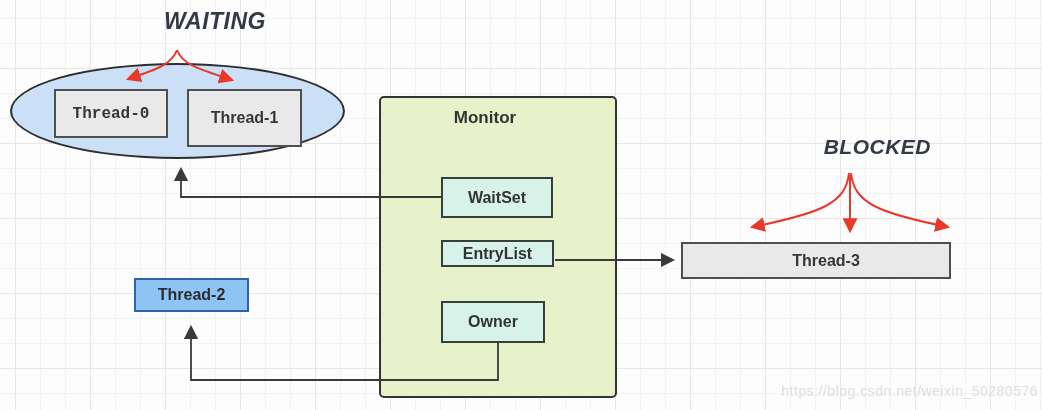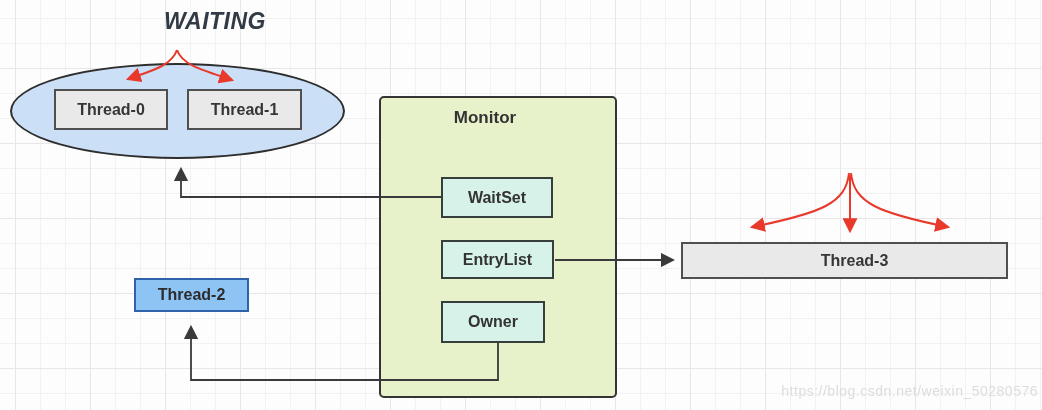--- a/index.html
+++ b/index.html
@@ -22,41 +22,41 @@
   }
   .waiting-ellipse{
     left:10px;top:63px;width:335px;height:96px;
     background:#cbdff6;border:2.5px solid #2e2e2e;border-radius:50%;
   }
   .tbox{
     display:flex;align-items:center;justify-content:center;
     font-weight:bold;font-size:16px;color:#363636;
   }
   .gray{background:#e9e9e9;border:2px solid #4f4f4f;}
-  .t0{left:54px;top:89px;width:114px;height:41px;}
-  .t1{left:187px;top:89px;width:115px;height:41px;}
+  .t0{left:54px;top:89px;width:114px;height:49px;font-family:Liberation Mono, monospace;}
+  .t1{left:187px;top:89px;width:115px;height:58px;}
   .t2{left:134px;top:278px;width:115px;height:34px;background:#8ec4f4;border:2px solid #2f62a8;color:#2c2c2c;}
   .monitor{
     left:379px;top:96px;width:238px;height:302px;
     background:#e8f2ca;border:2.5px solid #343434;border-radius:5px;
   }
   .monitor-title{
     left:379px;top:108px;width:212px;text-align:center;
     font-weight:bold;font-size:17px;color:#333333;
   }
   .slot{
     background:#d7f2e9;border:2px solid #363f3c;
     display:flex;align-items:center;justify-content:center;
     font-weight:bold;font-size:16px;color:#333333;
   }
   .waitset{left:441px;top:177px;width:112px;height:41px;}
-  .entrylist{left:441px;top:240px;width:113px;height:39px;}
+  .entrylist{left:441px;top:240px;width:113px;height:27px;}
   .owner{left:441px;top:301px;width:104px;height:42px;}
   .blocked-row{
-    left:681px;top:242px;width:327px;height:37px;display:flex;
+    left:681px;top:242px;width:270px;height:37px;display:flex;
     border:2px solid #4f4f4f;background:#e9e9e9;padding-left:20px;
   }
   .blocked-cell{
     flex:1;display:flex;align-items:center;justify-content:center;
     font-weight:bold;font-size:16px;color:#363636;
   }
   .blocked-cell + .blocked-cell{border-left:2px solid #4f4f4f;}
   .waiting-label{left:86px;top:8px;width:180px;font-size:23px;}
   .blocked-label{left:771px;top:135px;width:160px;font-size:21px;}
   .watermark{
@@ -75,20 +75,21 @@
   <div class="abs tbox gray t1">Thread-1</div>
 
   <div class="abs monitor"></div>
   <div class="abs monitor-title">Monitor</div>
   <div class="abs slot waitset">WaitSet</div>
   <div class="abs slot entrylist">EntryList</div>
   <div class="abs slot owner">Owner</div>
 
   <div class="abs tbox t2">Thread-2</div>
 
+  <div class="abs lbl blocked-label">BLOCKED</div>
   <div class="abs blocked-row">
     <div class="blocked-cell">Thread-3</div>
   </div>
 
   <div class="abs watermark">https://blog.csdn.net/weixin_50280576</div>
 
   <svg class="overlay" width="1042" height="410" viewBox="0 0 1042 410">
     <defs>
       <marker id="arrBlack" viewBox="0 0 10 10" refX="8.5" refY="5" markerWidth="8" markerHeight="8" orient="auto-start-reverse">
         <path d="M0,0 L10,5 L0,10 z" fill="#3a3a3a"></path>

